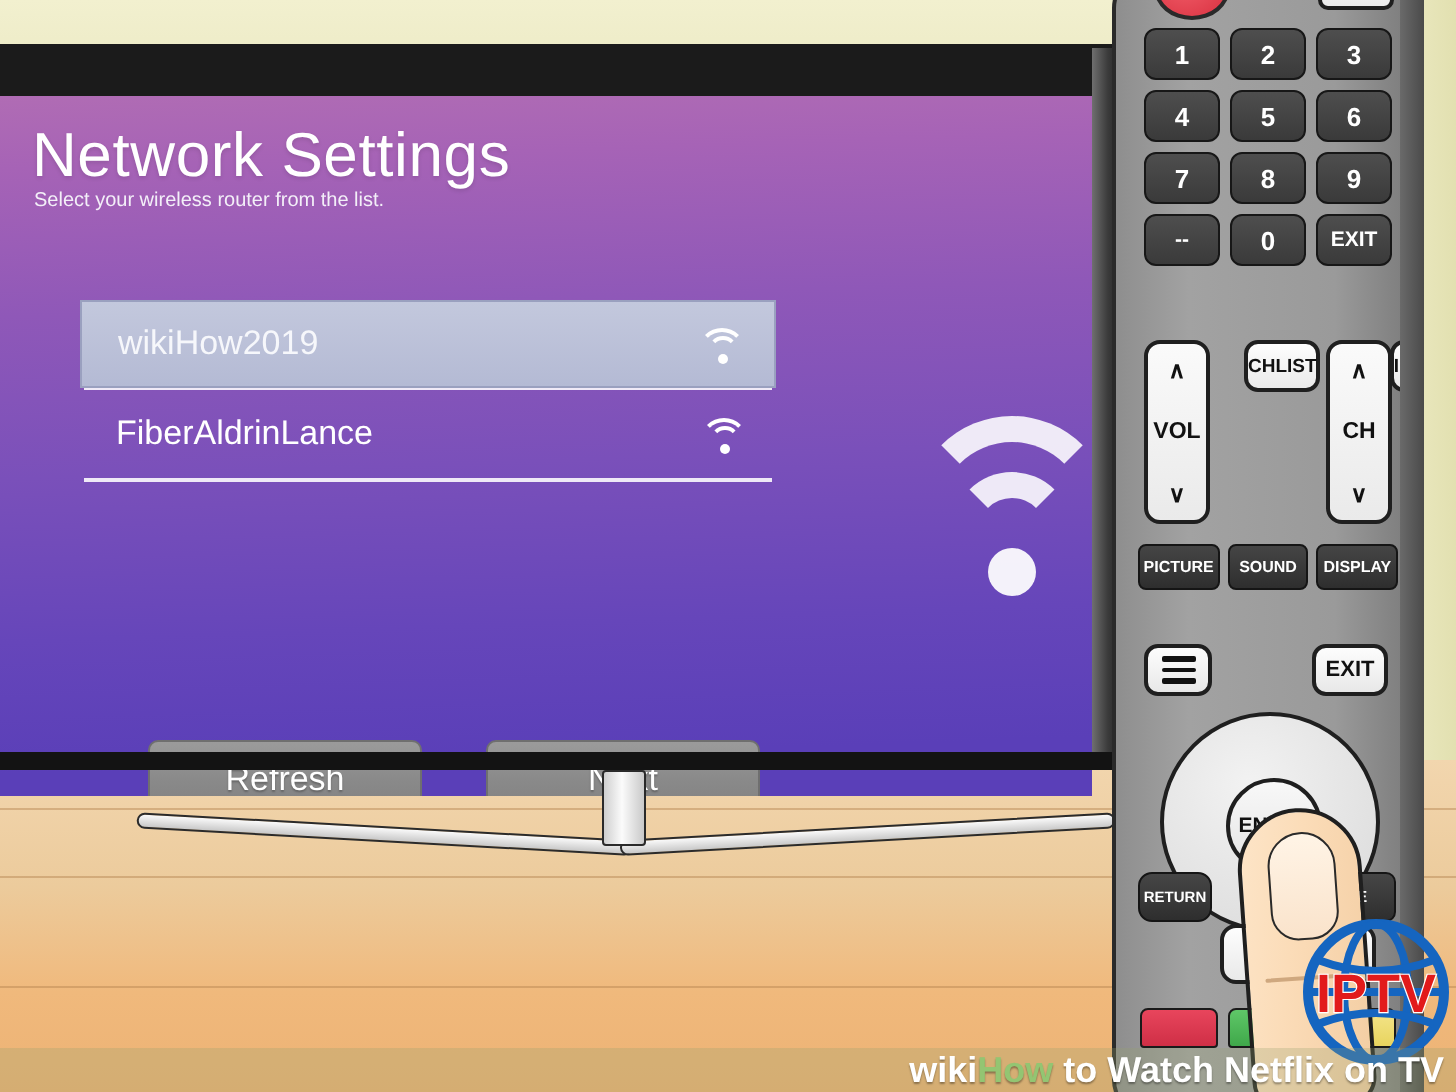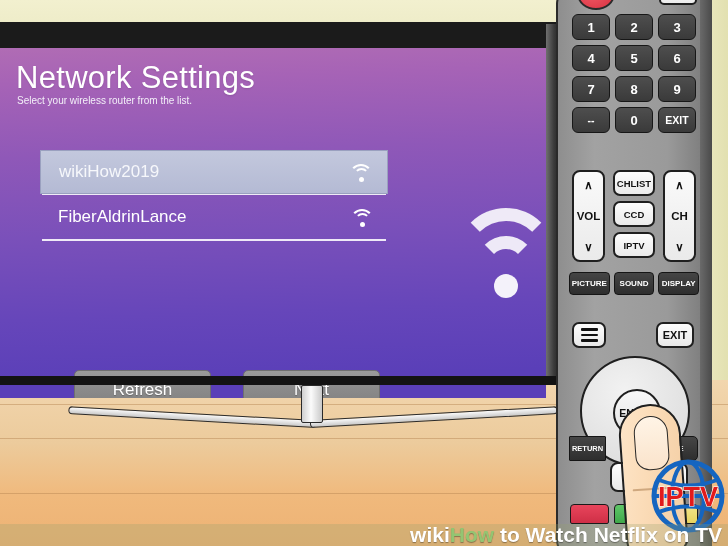--- a/index.html
+++ b/index.html
@@ -157,22 +157,22 @@
 
   .midrow { position:absolute; left:14px; top:182px; width:124px; height:92px; }
   .volcol, .chcol {
     position:absolute; top:0; width:33px; height:92px;
     background:linear-gradient(180deg,#fafafa,#eaeaea);
     border:2px solid #1f1f1f; border-radius:8px;
     display:flex; flex-direction:column; align-items:center; justify-content:space-between;
     padding:6px 0; font-size:11.5px; font-weight:bold; color:#111;
   }
   .volcol { left:0; } .chcol { right:0; }
-  .centercol { position:absolute; left:41px; top:0; width:42px;
-               display:flex; flex-direction:column; gap:5px; }
+  .centercol { position:absolute; left:50px; top:0; width:42px;
+               display:flex; flex-direction:row; gap:5px; }
   .cbtn {
     height:26px; background:linear-gradient(180deg,#fdfdfd,#eaeaea);
     border:2px solid #1f1f1f; border-radius:7px;
     display:flex; align-items:center; justify-content:center;
     font-size:9.5px; font-weight:bold; color:#111;
   }
 
   .darkrow { position:absolute; left:11px; top:284px; width:130px;
              display:flex; gap:4px; }
   .dbtn {
@@ -206,21 +206,21 @@
     position:absolute; left:31px; top:31px; width:48px; height:48px;
     background:linear-gradient(180deg,#f8f8f8,#e4e4e4);
     border:2px solid #1f1f1f; border-radius:50%;
     display:flex; align-items:center; justify-content:center;
     font-size:10.5px; font-weight:bold; color:#111;
   }
 
   .returnbtn {
     position:absolute; left:11px; top:448px; width:37px; height:25px;
     background:linear-gradient(180deg,#464646,#2e2e2e);
-    border:1.5px solid #151515; border-radius:1px;
+    border:1.5px solid #151515; border-radius:7px;
     color:#fff; font-size:7.5px; font-weight:bold;
     display:flex; align-items:center; justify-content:center;
   }
   .guidebtn {
     position:absolute; right:6px; top:448px; width:40px; height:25px;
     background:linear-gradient(180deg,#464646,#2e2e2e);
     border:1.5px solid #151515; border-radius:5px;
     color:#fff; font-size:8px; font-weight:bold;
     display:flex; align-items:center; justify-content:center; overflow:hidden;
   }
@@ -261,21 +261,21 @@
   }
   .iptv svg { display:block; }
 
   
   .wmbar {
     position:absolute; left:0; bottom:0; width:728px; height:22px;
     background:rgba(150,160,110,.28);
     display:flex; align-items:center; justify-content:flex-end;
     padding-right:6px;
   }
-  .wmtext { font-size:21px; font-weight:bold; color:#fff;
+  .wmtext { font-size:18px; font-weight:bold; color:#fff;
             text-shadow:0 1px 1px rgba(0,0,0,.35); white-space:nowrap; }
   .wmtext .w1 { color:#ffffff; }
   .wmtext .w2 { color:#93c572; }
 </style>
 </head>
 <body>
 
 <div id="stage">
 
   <div class="wall"></div>

